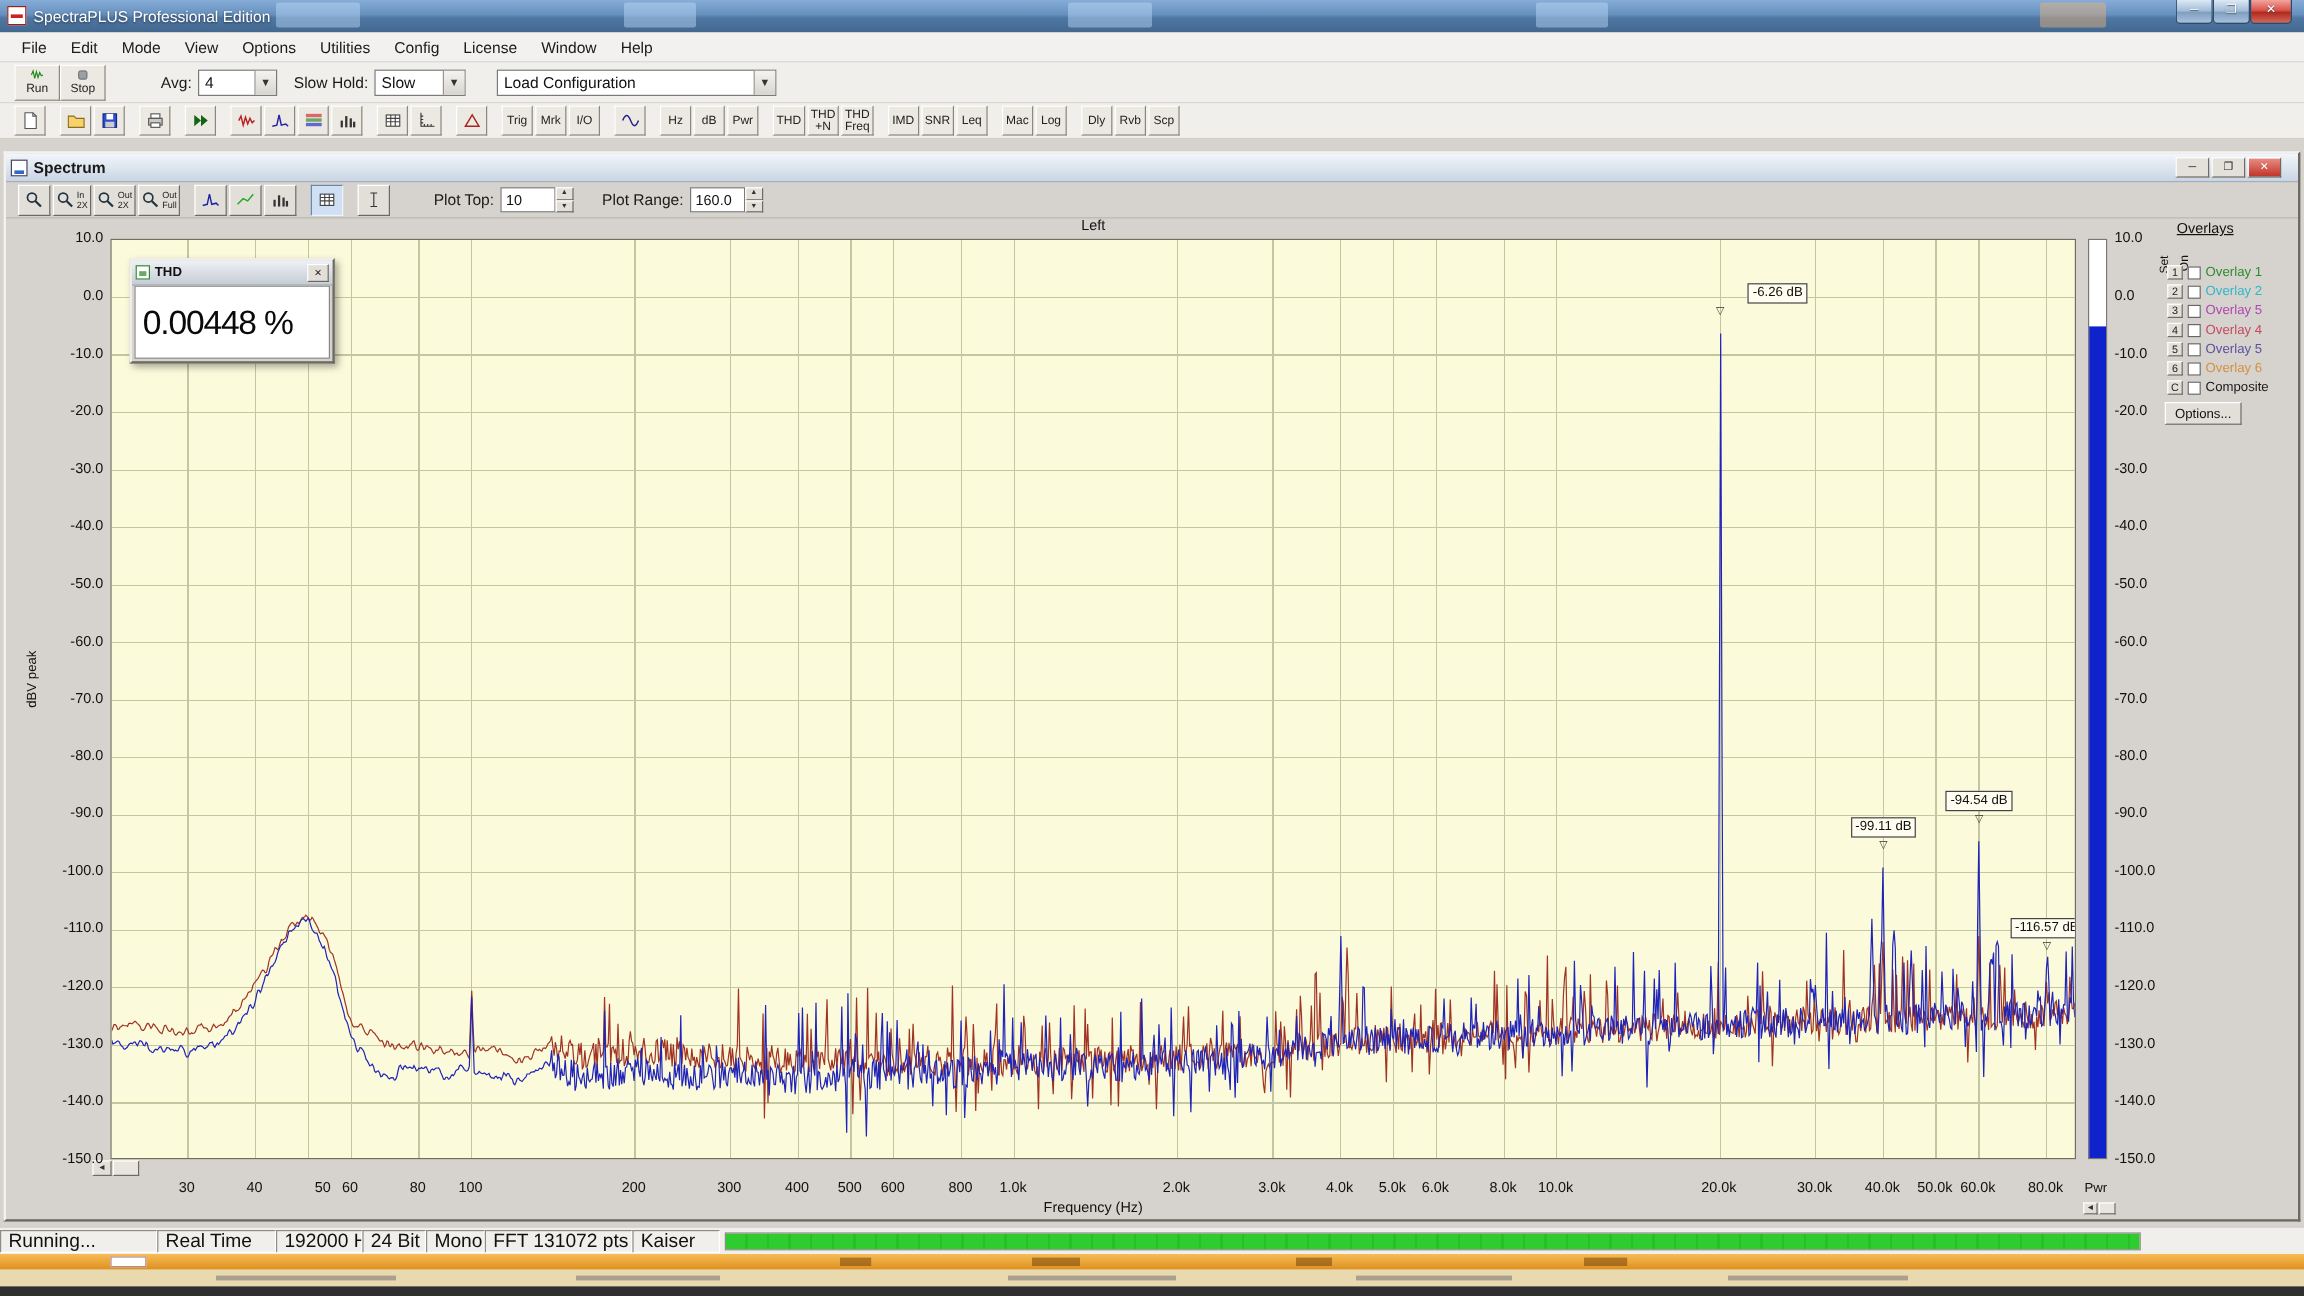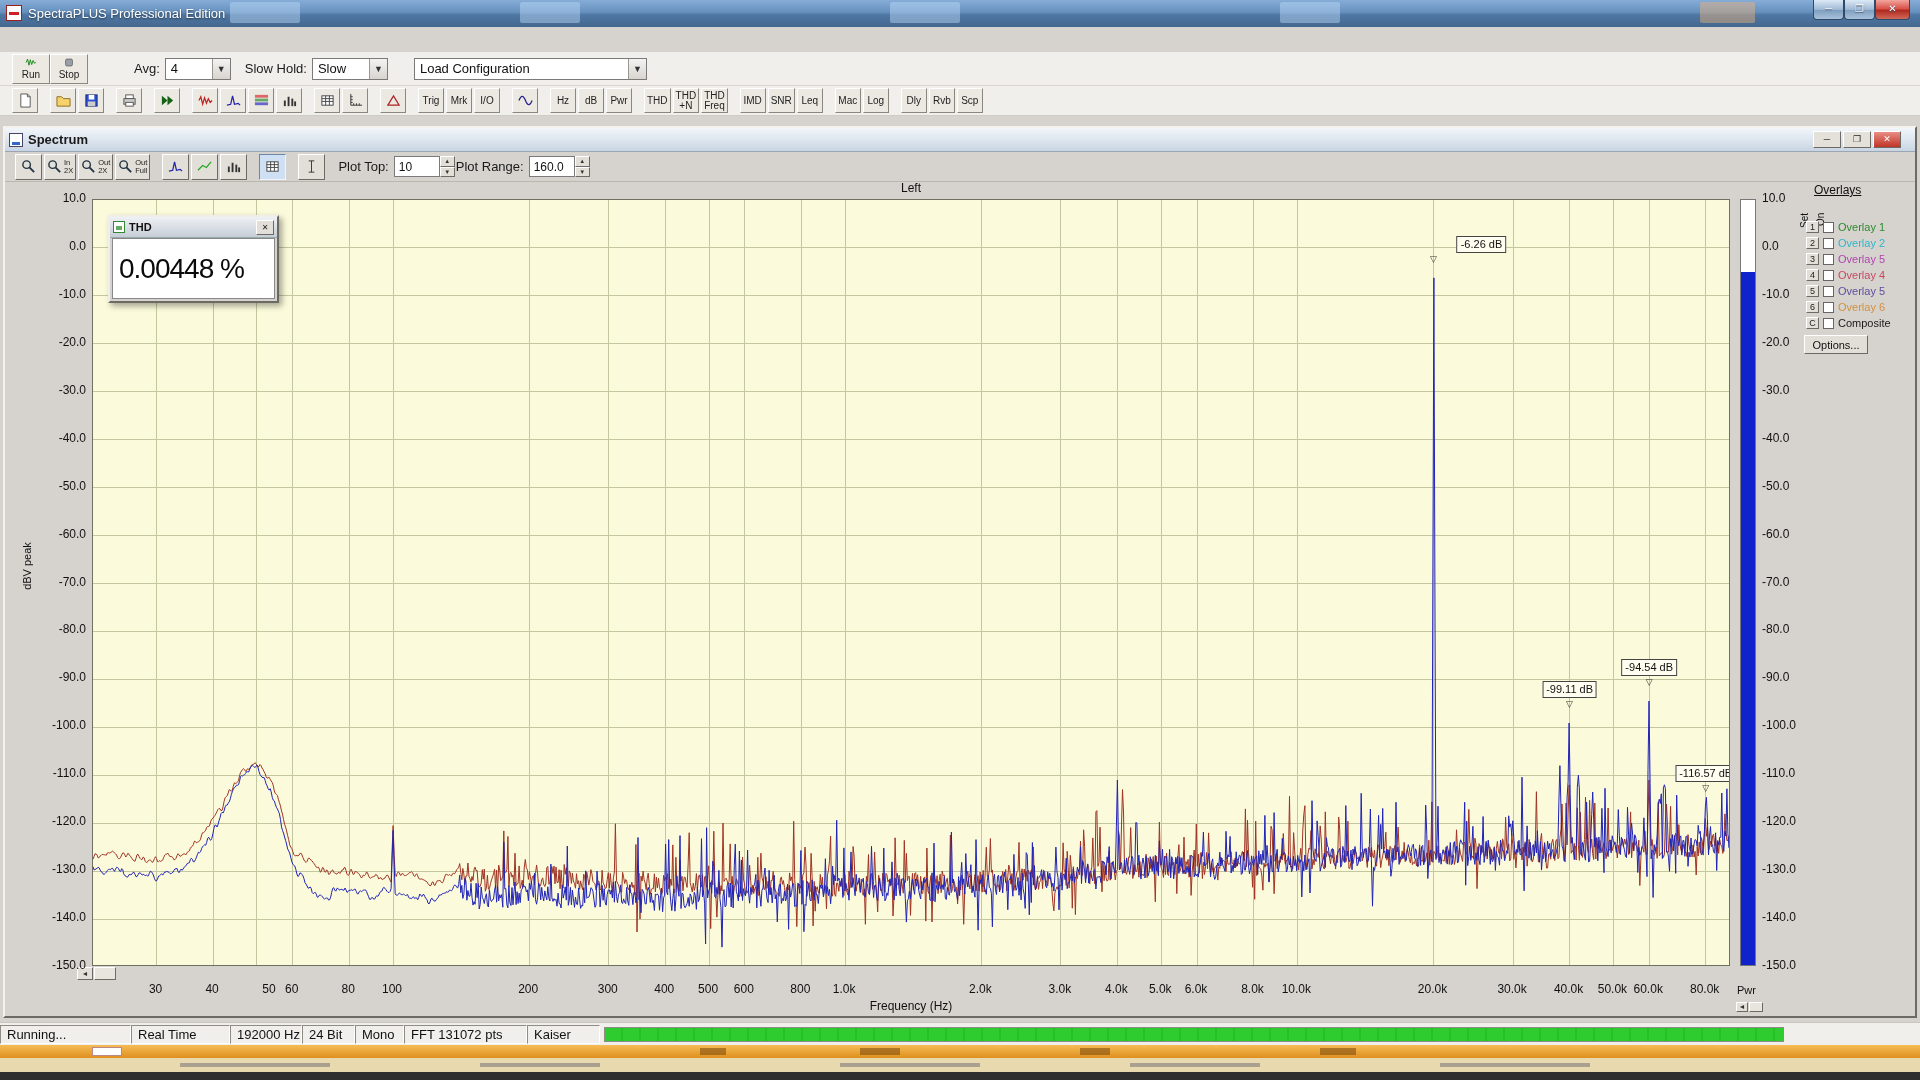--- a/index.html
+++ b/index.html
@@ -43,21 +43,21 @@
   #spec-icon{width:14px;height:14px;background:#fff;border:1px solid #446;margin-right:5px;position:relative}
   #spec-icon:before{content:"";position:absolute;left:2px;top:8px;width:8px;height:3px;background:#36c}
   #spec-title{font-size:13px;font-weight:bold;color:#1a1a1a}
   #spec-winbtns{position:absolute;right:14px;top:3px;display:flex;gap:2px}
   .swbtn{width:28px;height:17px;border:1px solid;border-color:#fff #6d6a63 #6d6a63 #fff;background:#e4e1da;font-size:9px;text-align:center;line-height:15px;color:#222}
   .swbtn.close{background:linear-gradient(#e88d84,#c03428);color:#fff}
   #spec-toolbar{position:absolute;left:0;top:24px;width:100%;height:30px;background:#d6d3ce;border-bottom:1px solid #bab7b0;display:flex;align-items:center;padding-left:10px}
   .spec-btn{min-width:27px;height:26px;border:1px solid;border-color:#fff #6d6a63 #6d6a63 #fff;background:#e2dfd8;display:flex;align-items:center;justify-content:center;gap:2px;padding:0 2px}
   .spec-btn .tb-label{font-size:7.5px;line-height:8px;white-space:pre-line;text-align:left;color:#222}
   .spec-btn.pressed{background:#cfe0f4;border-color:#6a86a8 #eef4fb #eef4fb #6a86a8}
-  .spin-label{font-size:13px;color:#1a1a1a;margin-left:1px;margin-right:5px}
+  .spin-label{font-size:13px;color:#1a1a1a;margin-left:24px;margin-right:5px}
   .spinbox{display:flex;align-items:center}
   .spinbox input{width:46px;height:21px;border:1px solid #7a7a7a;font-size:12px;padding-left:4px;font-family:inherit;background:#fff;color:#111}
   .spinner{display:flex;flex-direction:column}
   .spinner button{width:15px;height:10.5px;font-size:6px;line-height:6px;border:1px solid;border-color:#fff #6d6a63 #6d6a63 #fff;background:#e2dfd8;color:#333;padding:0}
 
   
   #plot-clip{position:absolute;left:92px;top:199px;width:1638px;height:767px;background:#fbfadb;border:1px solid #6f6f62;overflow:hidden}
   #plot-svg{position:absolute;left:0;top:0}
   .marker-label{position:absolute;transform:translateX(-50%);border:1px solid #444;background:#fffdef;font-size:11px;line-height:15px;padding:0 3px;white-space:nowrap;color:#111}
   .marker-tri{position:absolute;transform:translateX(-50%);font-size:9px;color:#333}
@@ -92,21 +92,21 @@
   #thd-titlebar{position:absolute;left:0;top:0;width:100%;height:21px;background:linear-gradient(#eef1f5,#c6cdd6);display:flex;align-items:center;padding:0 3px;border-bottom:1px solid #9aa}
   #thd-icon{width:12px;height:12px;background:#fff;border:1px solid #383;margin-right:4px;position:relative}
   #thd-icon:before{content:"";position:absolute;left:2px;top:4px;width:6px;height:4px;background:#6a6}
   #thd-title{font-size:11px;font-weight:bold;color:#111;flex:1}
   #thd-close{width:18px;height:15px;border:1px solid;border-color:#fff #6d6a63 #6d6a63 #fff;background:#e2dfd8;font-size:8px;line-height:13px;text-align:center;color:#222;padding:0}
   #thd-body{position:absolute;left:2px;top:21px;right:2px;bottom:2px;background:#fff;border:1px solid #888;display:flex;align-items:center}
   #thd-value{font-size:28px;letter-spacing:-1px;color:#0a0a0a;padding-left:6px;white-space:nowrap}
 
   
   #statusbar{position:absolute;left:0;top:1022px;width:1920px;height:23px;background:#f0efec;border-top:1px solid #c9c6c0}
-  .seg{position:absolute;top:2px;height:19px;border:1px solid;border-color:#8f8c85 #fff #fff #8f8c85;font-size:13px;color:#111;line-height:17px;padding-left:6px;overflow:hidden;white-space:nowrap}
+  .seg{position:absolute;top:2px;height:19px;border:1px solid;border-color:#8f8c85 #fff #fff #8f8c85;font-size:16px;color:#111;line-height:17px;padding-left:6px;overflow:hidden;white-space:nowrap}
   #progress-track{position:absolute;left:604px;top:4px;width:1180px;height:15px;border:1px solid #8f8c85;
     background:repeating-linear-gradient(90deg,#2ecc2e 0 16px,#25c125 16px 18px)}
 
   
   #strip-amber{position:absolute;left:0;top:1045px;width:1920px;height:13px;background:linear-gradient(#f6bc55,#df8f1e)}
   #strip-amber .chip{position:absolute;top:3px;height:7px;background:rgba(120,70,10,.55)}
   #strip-tan{position:absolute;left:0;top:1058px;width:1920px;height:14px;background:#e9d9ae}
   #strip-tan .smudge{position:absolute;top:5px;height:4px;background:#a9a090}
   #strip-dark{position:absolute;left:0;top:1072px;width:1920px;height:8px;background:#2f2f2f}
   #white-box{position:absolute;left:92px;top:1047px;width:30px;height:9px;background:#fff;border:1px solid #b88}
@@ -124,20 +124,32 @@
     <div class="glass" style="left:1700px;width:55px;background:rgba(240,180,120,.45)"></div>
     <div id="app-icon"></div>
     <span id="title-text">SpectraPLUS Professional Edition</span>
     <div class="winbtns">
       <div class="wbtn">─</div>
       <div class="wbtn">❐</div>
       <div class="wbtn close">✕</div>
     </div>
   </div>
 
+  <div id="menubar">
+      <div class="menu-item">File</div>
+      <div class="menu-item">Edit</div>
+      <div class="menu-item">Mode</div>
+      <div class="menu-item">View</div>
+      <div class="menu-item">Options</div>
+      <div class="menu-item">Utilities</div>
+      <div class="menu-item">Config</div>
+      <div class="menu-item">License</div>
+      <div class="menu-item">Window</div>
+      <div class="menu-item">Help</div>
+    </div>
 
   <div id="toolbar1">
     <button class="cmdbtn">
       <span class="tb-ic">
         <svg viewBox="0 0 16 16" style="width:14px;height:11px">
             <polyline points="1,8 3,3 5,12 7,4 9,11 11,5 13,9 15,8" fill="none" stroke="#1a8a1a" stroke-width="1.4"></polyline>
           </svg>
       </span>
       <span>Run</span>
     </button>

